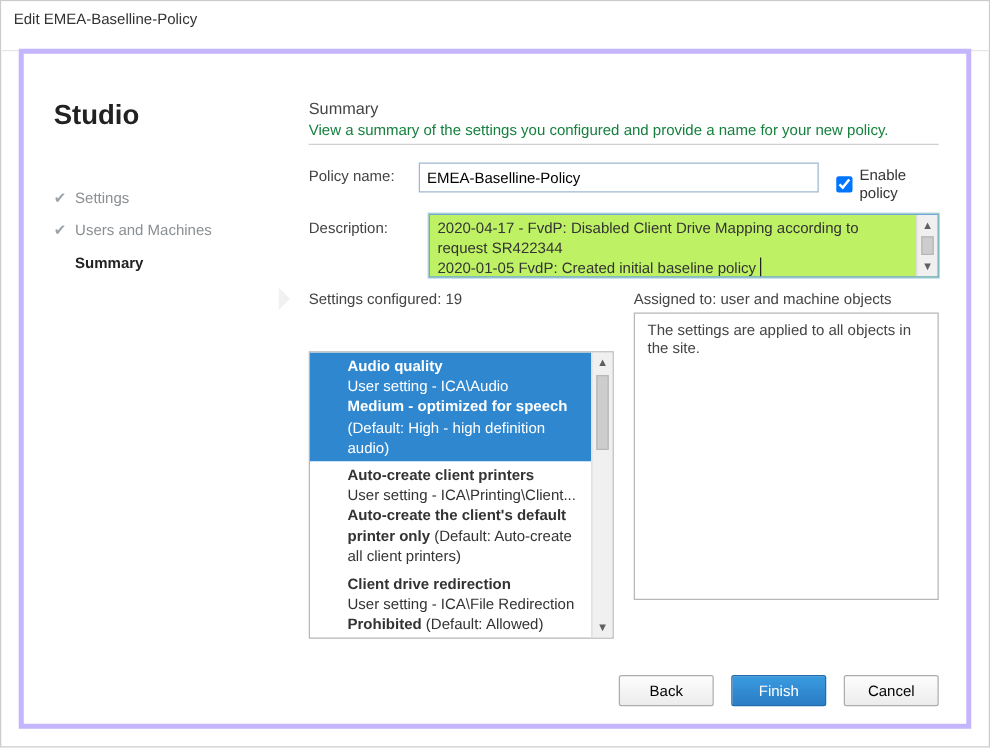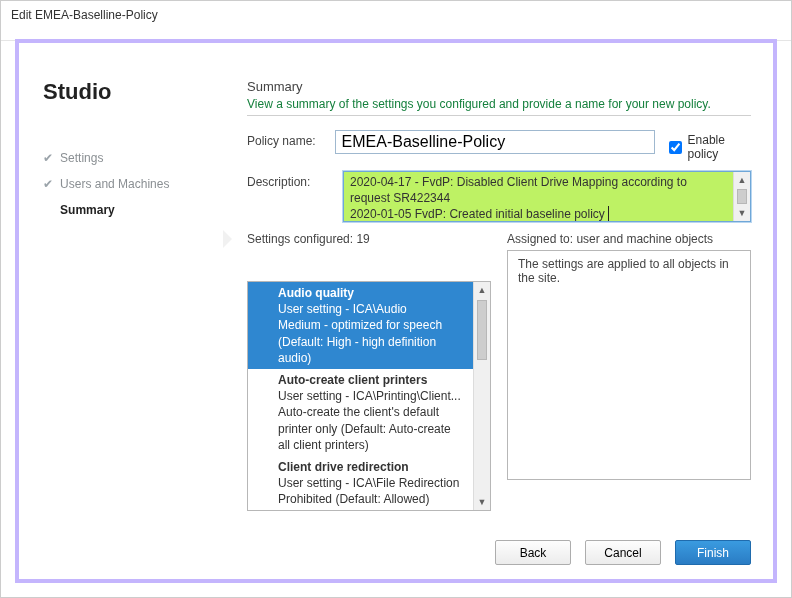--- a/index.html
+++ b/index.html
@@ -92,21 +92,21 @@
     width: 96px;
     padding-top: 4px;
     color: #444;
   }
   .policy-input {
     flex: 0 0 320px;
     height: 24px;
     border: 1px solid #9fb8cf;
     padding: 2px 6px;
     font-family: inherit;
-    font-size: 16px;
+    font-size: 12px;
     background: #fff;
   }
   .enable-wrap {
     display: flex;
     align-items: center;
     margin-left: 14px;
     padding-top: 3px;
   }
   .enable-wrap input { margin-right: 6px; }
   .desc-box {
@@ -203,21 +203,21 @@
     padding: 3px 10px 3px 30px;
     font-size: 12px;
     line-height: 1.35;
   }
   .setting-item.selected {
     background: #2f87d0;
     color: #fff;
   }
   .setting-item .s-name { font-weight: 700; }
   .setting-item .s-path { }
-  .setting-item .s-val .vbold { font-weight: 400; }
+  .setting-item .s-val .vbold { font-weight: 700; }
   .setting-item .s-val .vdef { }
   .assigned-box {
     border: 1px solid #b7b7b7;
     height: 230px;
     padding: 6px 10px;
     font-size: 12px;
     color: #444;
   }
   .button-row {
     position: absolute;
@@ -329,18 +329,18 @@
       <div class="col">
         <div class="col-heading">Assigned to:  user and machine objects</div>
         <div class="assigned-box">
           <span>The settings are applied to all objects in the site.</span>
         </div>
       </div>
     </div>
 
     <div class="button-row">
       <button class="btn">Back</button>
+      <button class="btn primary">Finish</button>
       <button class="btn">Cancel</button>
-      <button class="btn primary">Finish</button>
     </div>
 
   </div>
 </div>
 
 </body></html>

